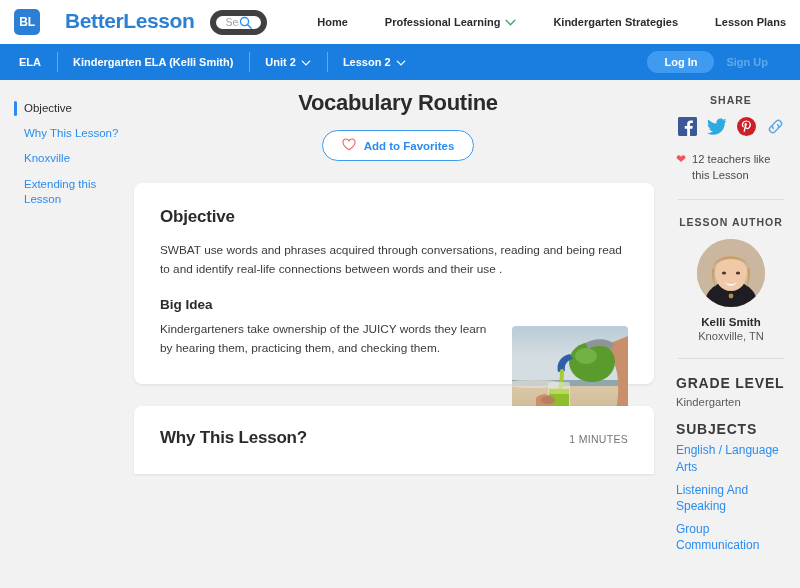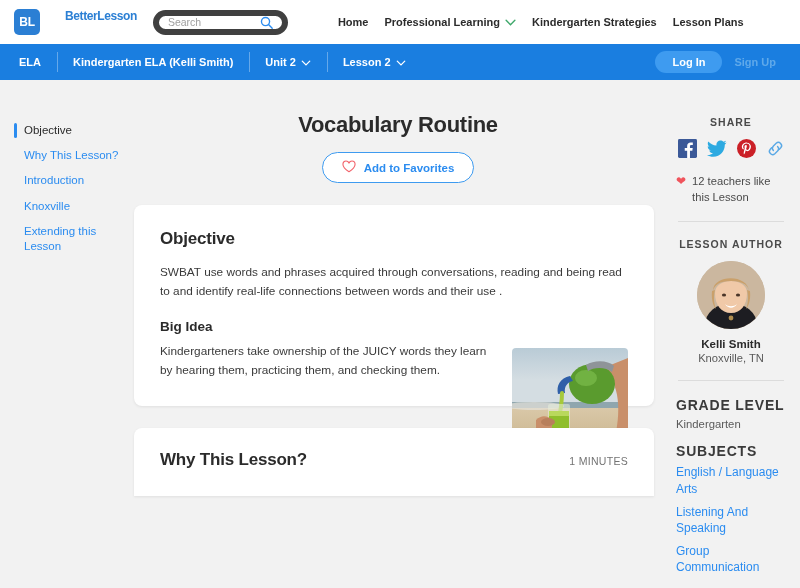--- a/index.html
+++ b/index.html
@@ -25,21 +25,21 @@
     width: 26px; height: 26px;
     background: #2b7fd4;
     border-radius: 5px;
     color: #fff;
     font-size: 12px;
     font-weight: bold;
     display: flex; align-items: center; justify-content: center;
     letter-spacing: -0.3px;
   }
   .logo-text {
-    font-size: 12px;
+    font-size: 21px;
     font-weight: bold;
     color: #2b7fd4;
     letter-spacing: -0.4px;
   }
   .search-box {
     margin-left: 16px;
     width: 135px; height: 25px;
     border: 6px solid #404040;
     border-radius: 13px;
     display: flex; align-items: center;
@@ -54,21 +54,21 @@
     width: 100%;
     background: transparent;
   }
   .search-box input::placeholder { color: #a0a0a0; }
   .search-ico { flex: 0 0 auto; display: flex; }
 
   .main-nav {
     margin-left: 50px;
     display: flex;
     align-items: center;
-    gap: 16px;
+    gap: 37px;
   }
   .nav-item {
     font-size: 11px;
     font-weight: bold;
     color: #2b2b2b;
     display: flex; align-items: center; gap: 5px;
     white-space: nowrap;
     cursor: pointer;
   }
   .chev-green { display: flex; }
@@ -96,21 +96,21 @@
   .crumb:first-child { padding-left: 5px; justify-content: flex-end; }
   .crumb + .crumb::before {
     content: "";
     position: absolute;
     left: 0; top: 0; bottom: 0;
     width: 1px;
     background: rgba(255,255,255,0.33);
   }
   .auth-wrap {
     position: absolute;
-    right: 20px; top: 50%;
+    right: 28px; top: 50%;
     transform: translateY(-50%);
     display: flex; align-items: center; gap: 8px;
   }
   .btn-login {
     background: #3e9bf0;
     color: #fff;
     font-size: 11px;
     font-weight: bold;
     border: none;
     border-radius: 12px;
@@ -127,21 +127,20 @@
     cursor: pointer;
     font-family: "Liberation Sans", sans-serif;
     padding: 5px 4px;
   }
 
   
   .page {
     display: flex;
     height: 476px;
     position: relative;
-    margin-top: 22px;
   }
 
   
   .left-side {
     width: 132px;
     flex: 0 0 132px;
     padding: 16px 0 0 14px;
   }
   .toc-item {
     font-size: 11.5px;
@@ -401,23 +400,20 @@
 </div>
 
 <div class="page">
 
   <aside class="left-side">
     <div class="toc-item active">
       <span>Objective</span>
     </div>
     <div class="toc-item">
       <span>Why This Lesson?</span>
-    </div>
-    <div class="toc-item">
-      <span>Introduction</span>
     </div>
     <div class="toc-item">
       <span>Knoxville</span>
     </div>
     <div class="toc-item">
       <span>Extending this Lesson</span>
     </div>
   </aside>
 
   <main class="center-col">

